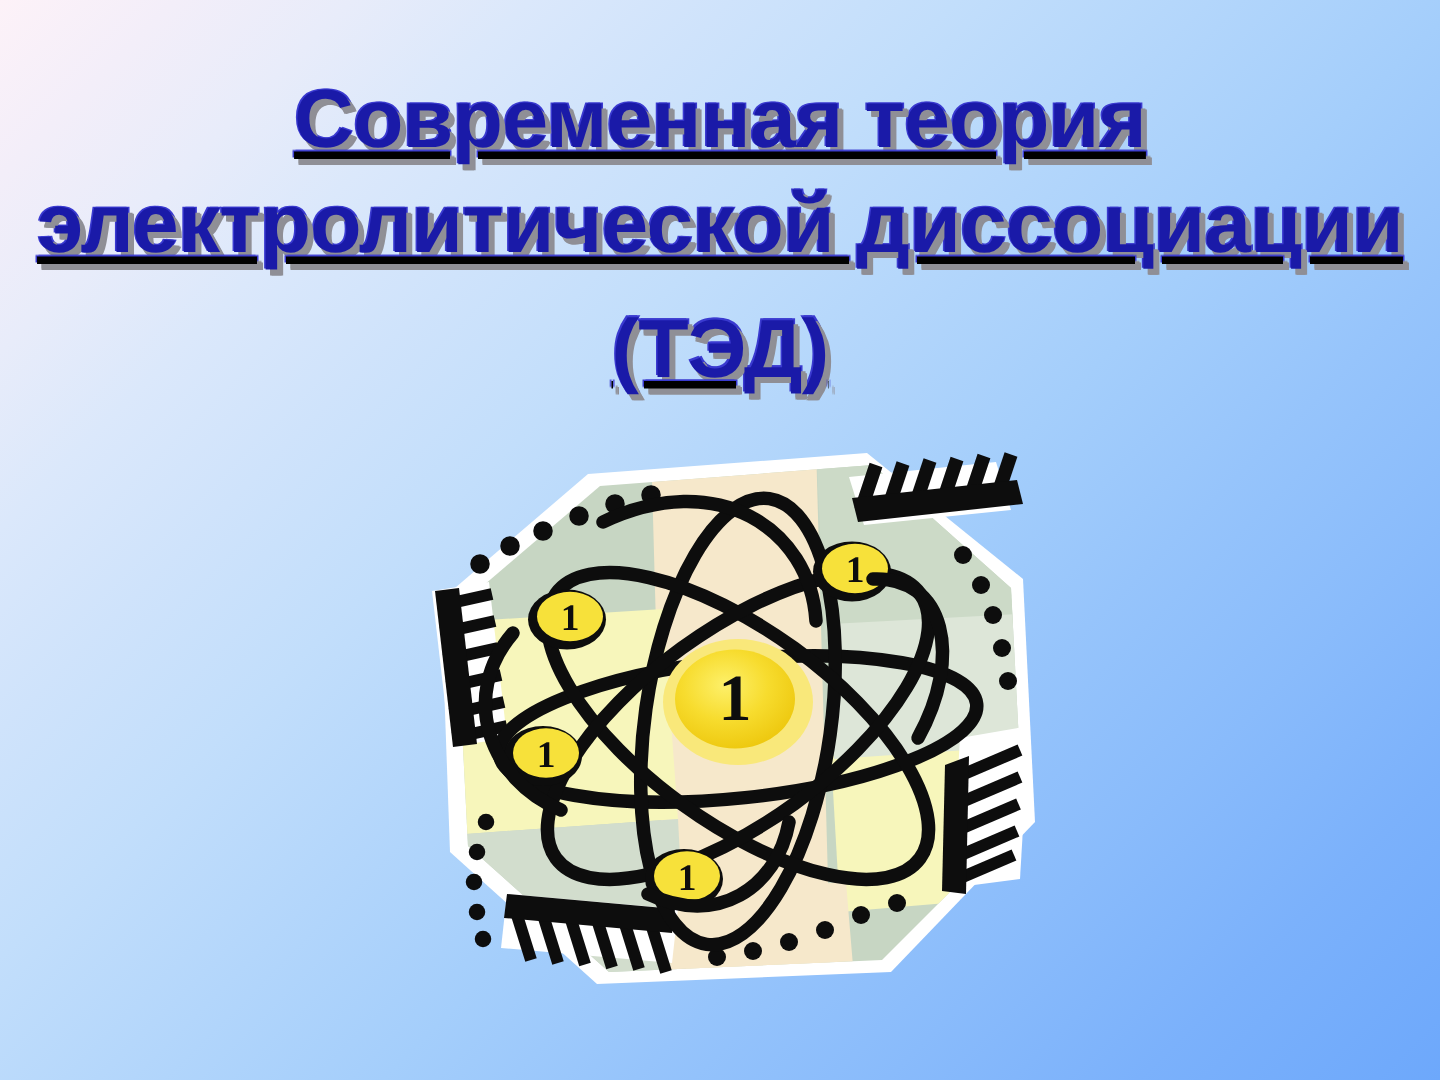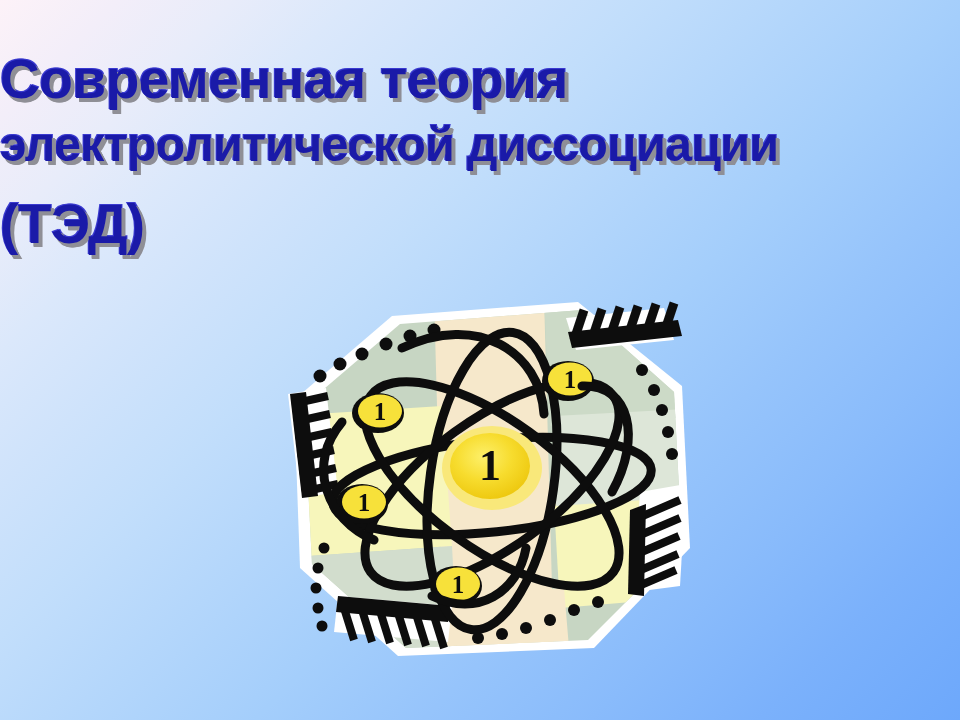--- a/index.html
+++ b/index.html
@@ -29,40 +29,42 @@
         #6da8fb 100%);
     font-family: "Liberation Sans", sans-serif;
   }
 
   
   #title-block {
     position: absolute;
     left: 0;
     top: 52px;
     width: 960px;
+    text-align: center;
     line-height: 1.0;
     pointer-events: none;
+    text-decoration: underline;
   }
   .title-line {
     display: block;
     font-family: "Liberation Sans", sans-serif;
     font-weight: bold;
     font-size: 55px;
     letter-spacing: -0.5px;
     color: #1a1aa8;
     text-shadow:
        3px 3px 0 #8f8f96,
        3px 4px 0 #8f8f96,
        4px 4px 0 #8f8f96,
       -1px -1px 0 #3a3ad0,
        1px -1px 0 #3a3ad0;
     white-space: nowrap;
   }
   .title-line.l1 { font-size: 55px; }
-  .title-line.l2 { font-size: 48px; margin-top: 14px; }
+  .title-line.l2 { font-size: 56px; margin-top: 14px; }
   .title-line.l3 { font-size: 55px; margin-top: 28px; }
 
   
   #atom-art {
     position: absolute;
     left: 282px;
     top: 296px;
     width: 420px;
     height: 364px;
   }

